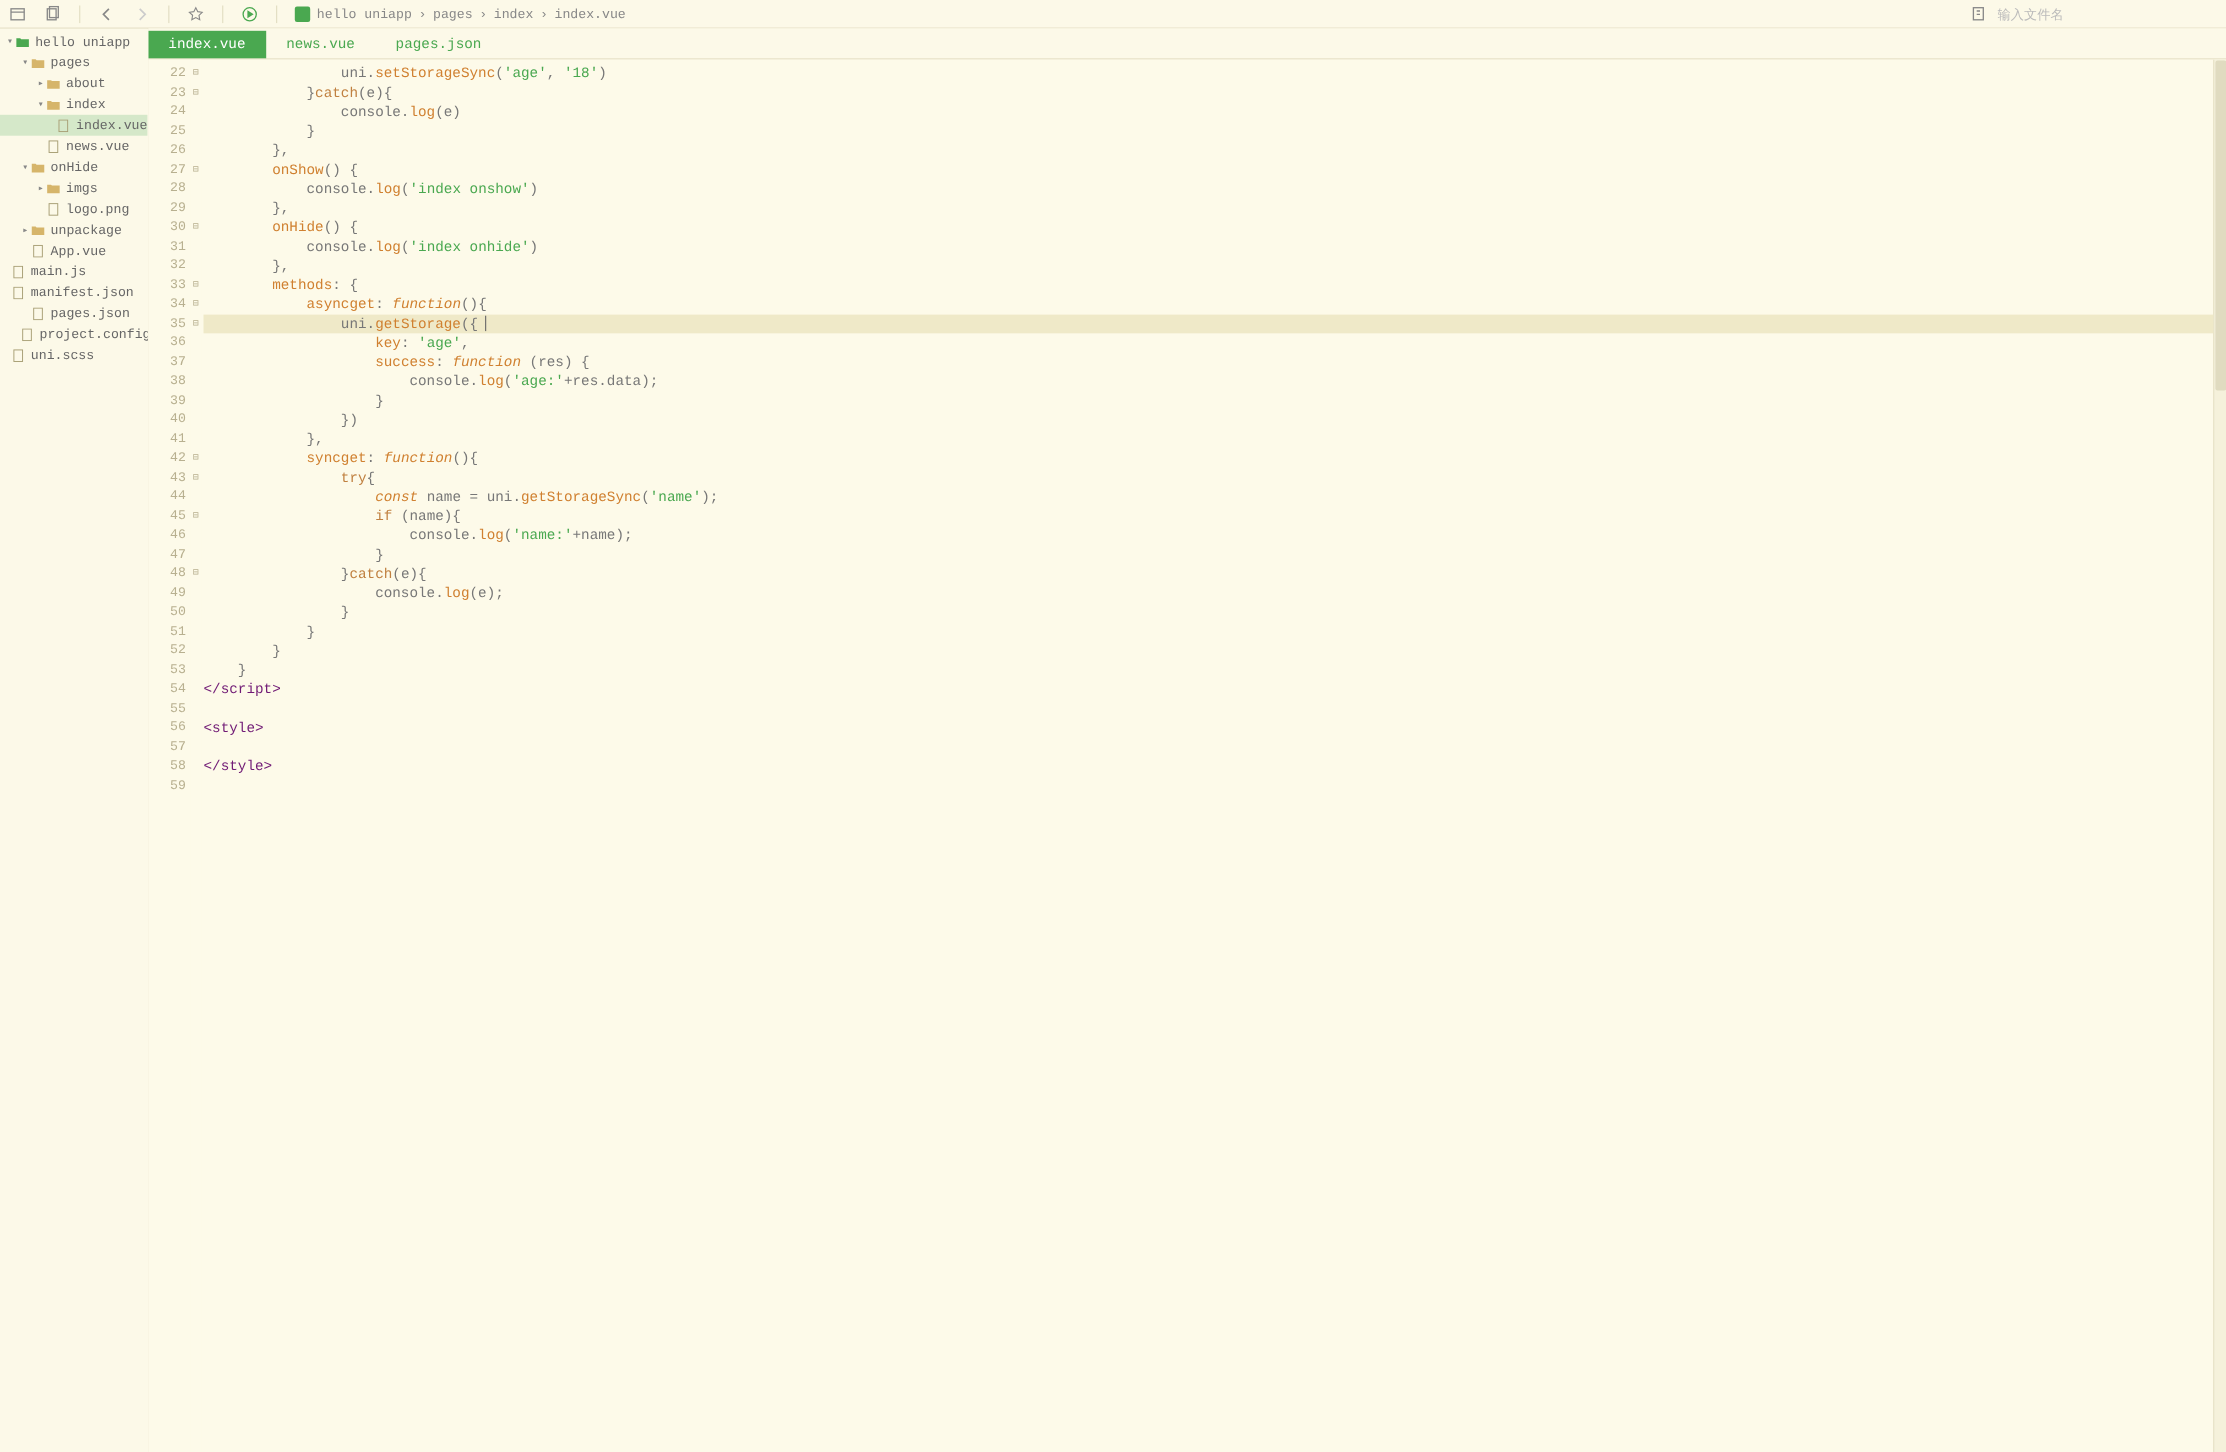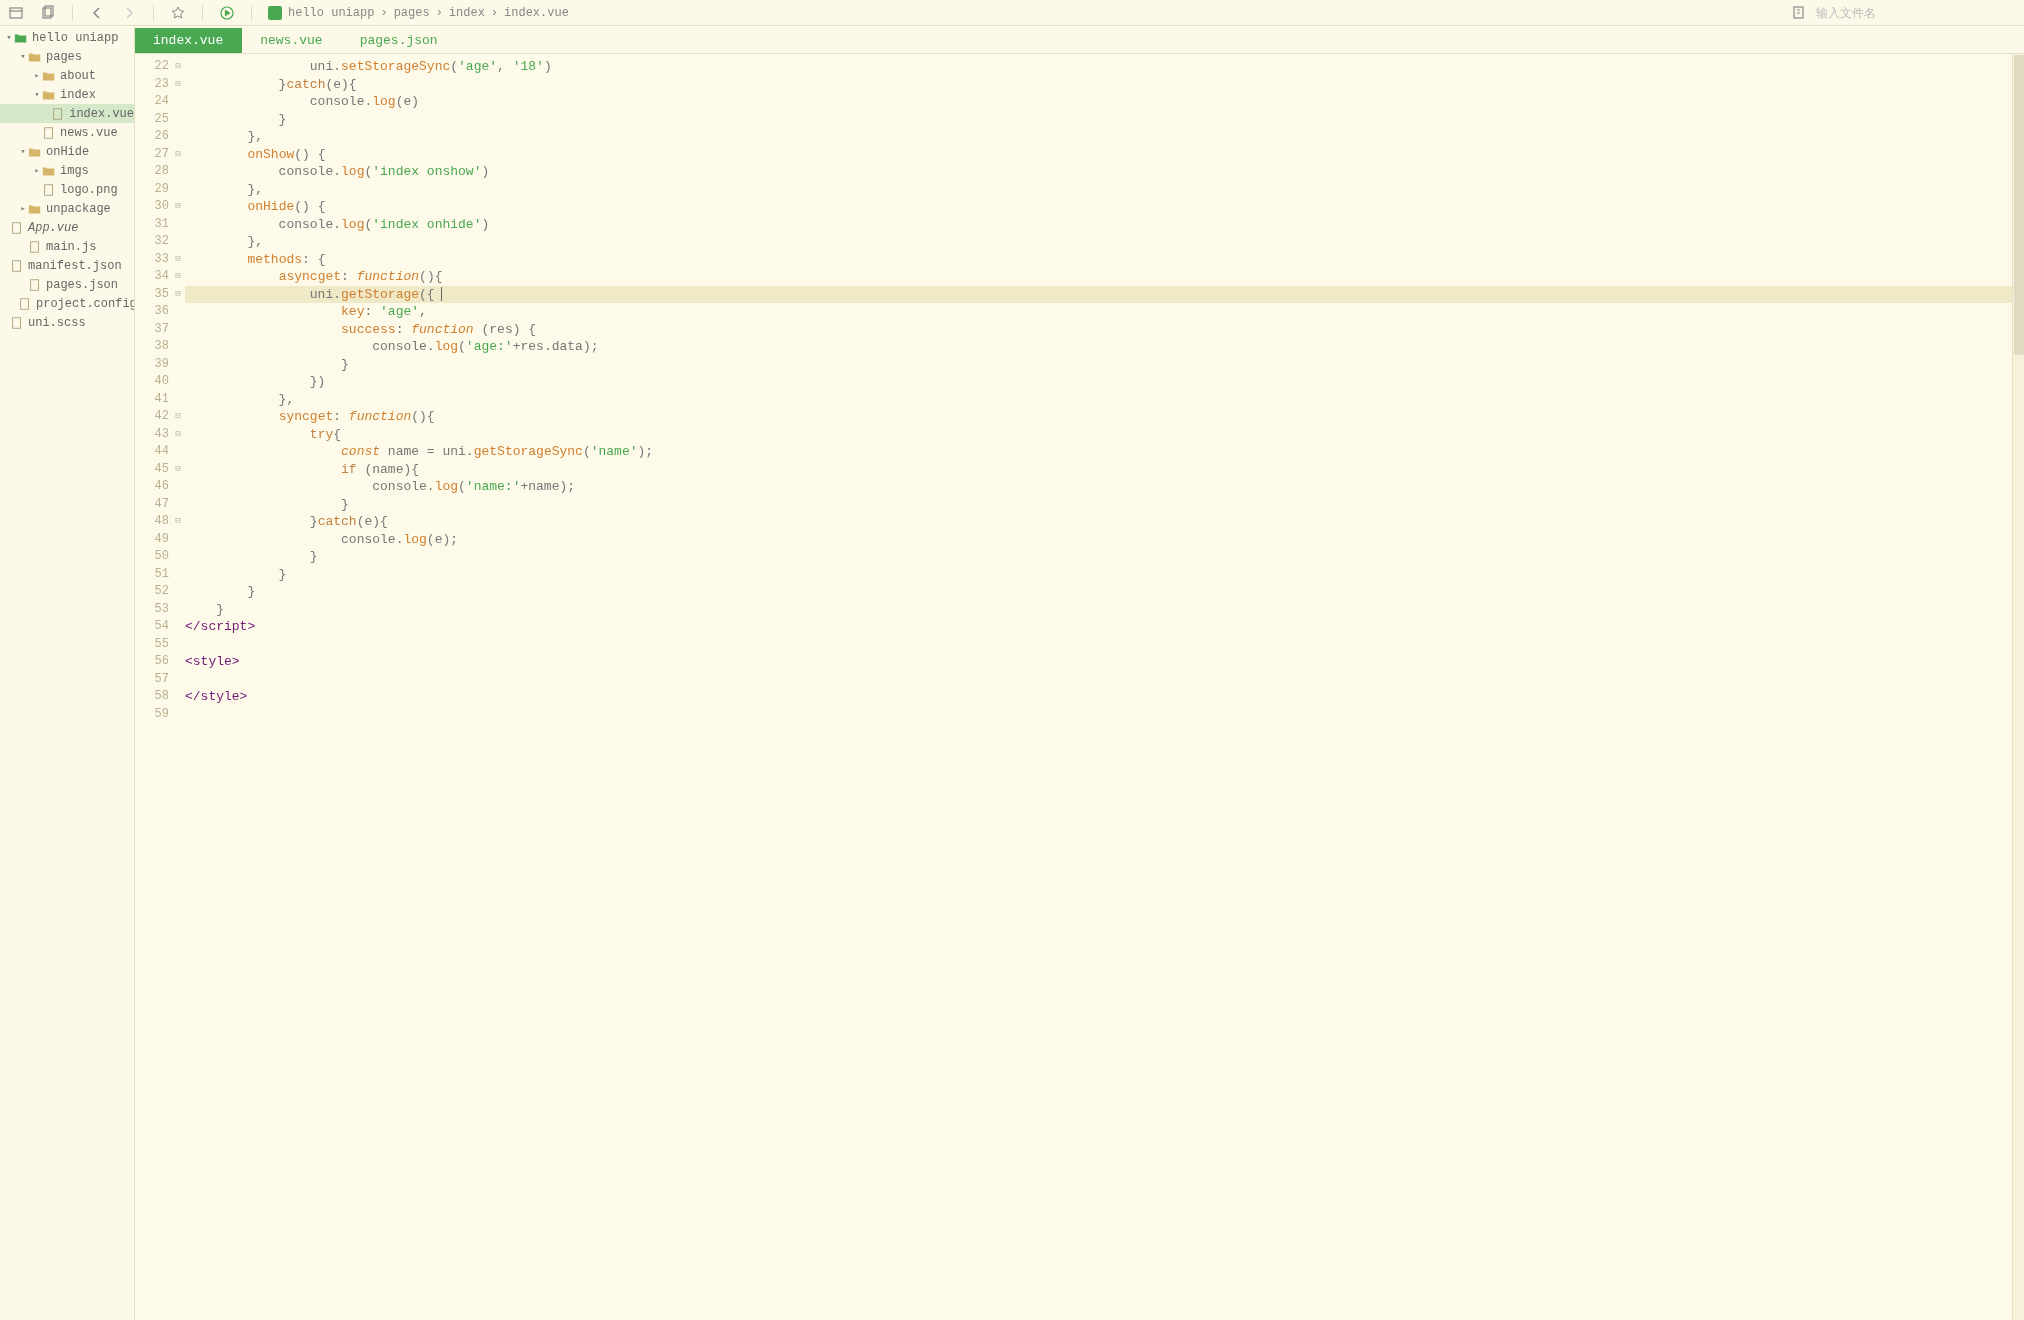--- a/index.html
+++ b/index.html
@@ -309,28 +309,28 @@
             </svg></span>
           <span class="file-text">logo.png</span>
         </div>
         <div class="tree-item" style="padding-left: 18px;">
           <span class="chevron">▸</span>
           <span class="folder-icon"><svg viewBox="0 0 16 12">
               <path d="M1 2h4l1 1h8v8H1z" fill="#d6b56a"></path>
             </svg></span>
           <span class="file-text">unpackage</span>
         </div>
-        <div class="tree-item" style=" font-style: italic;">
+        <div class="tree-item" style="padding-left: 18px;">
           <span class="chevron"></span>
           <span class="file-icon"><svg viewBox="0 0 16 12">
               <rect x="3" y="0" width="9" height="12" fill="none" stroke="#a89f75" stroke-width="1"></rect>
             </svg></span>
           <span class="file-text">App.vue</span>
         </div>
-        <div class="tree-item" style="padding-left: 18px;">
+        <div class="tree-item" style="">
           <span class="chevron"></span>
           <span class="file-icon"><svg viewBox="0 0 16 12">
               <rect x="3" y="0" width="9" height="12" fill="none" stroke="#a89f75" stroke-width="1"></rect>
             </svg></span>
           <span class="file-text">main.js</span>
         </div>
         <div class="tree-item" style="">
           <span class="chevron"></span>
           <span class="file-icon"><svg viewBox="0 0 16 12">
               <rect x="3" y="0" width="9" height="12" fill="none" stroke="#a89f75" stroke-width="1"></rect>

